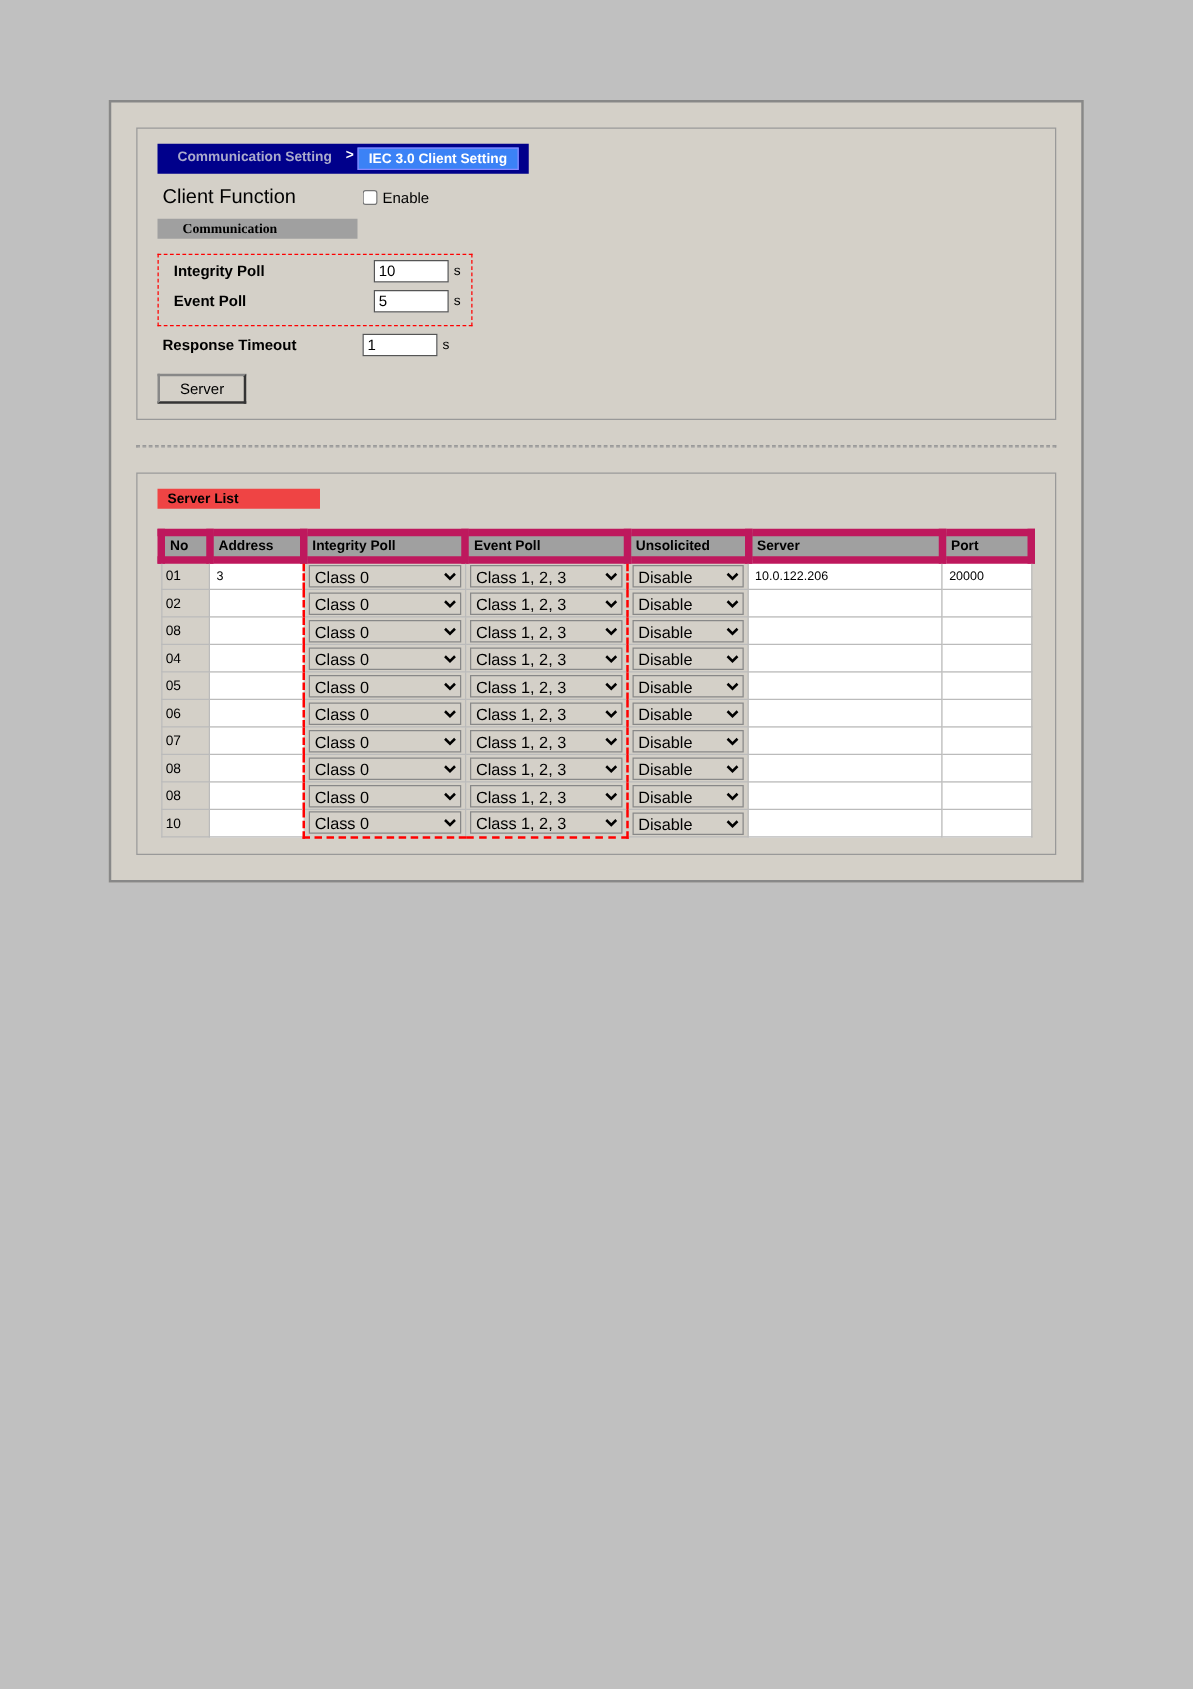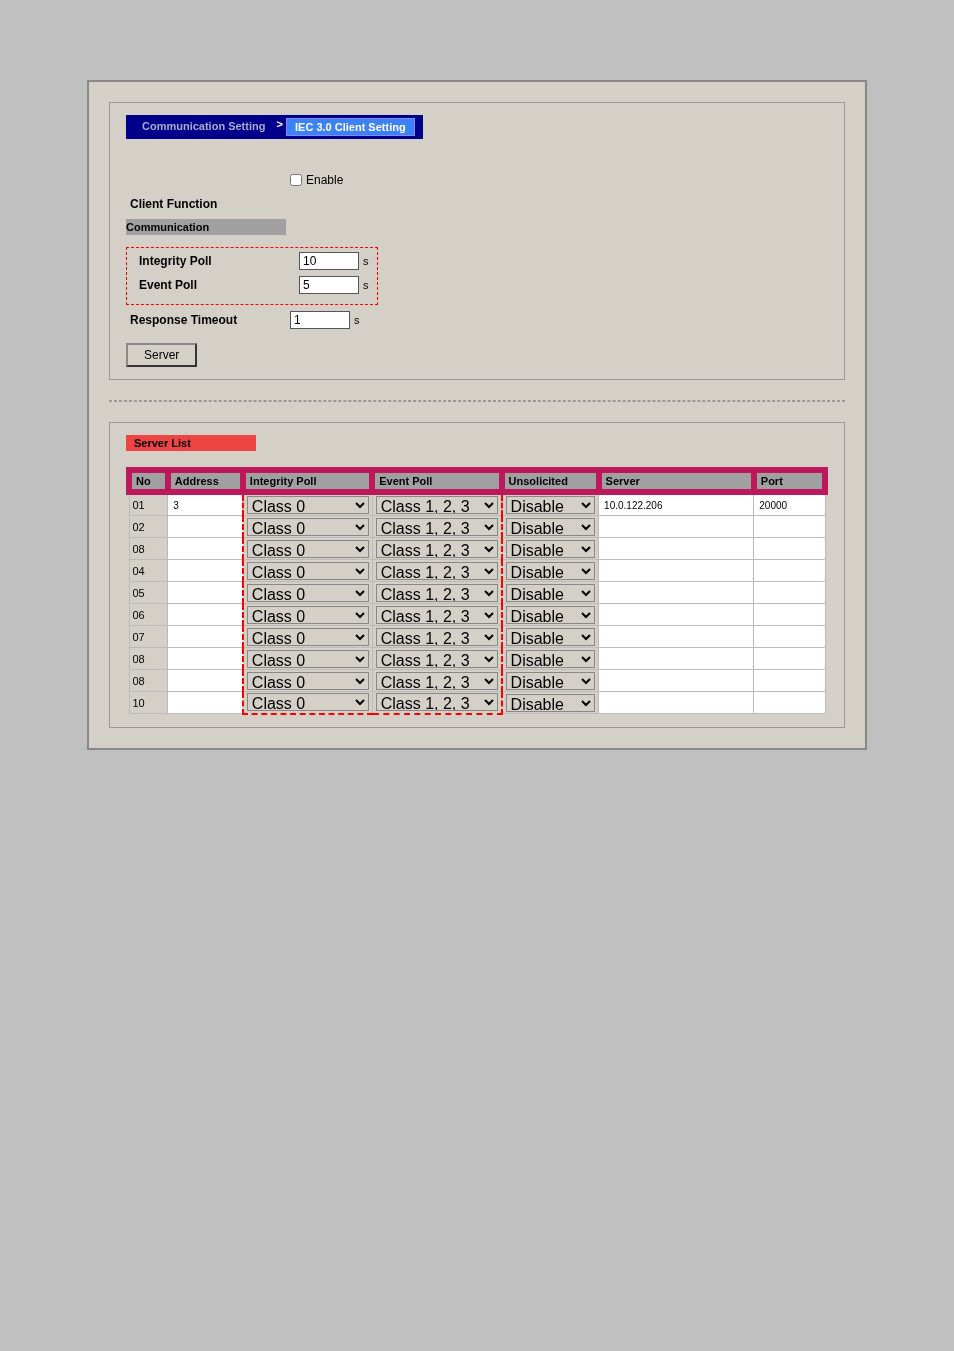--- a/index.html
+++ b/index.html
@@ -43,24 +43,25 @@
       background: #3b82f6;
       padding: 2px 8px;
       color: white;
       border: 1px solid #8888ff;
     }
     .section-label {
       background: #a0a0a0;
       color: #000;
       font-size: 11px;
       font-weight: bold;
-      padding: 2px 0;
+      padding: 2px 20px;
       margin-bottom: 6px;
       display: inline-block;
       min-width: 160px;
+      font-family: Liberation Serif, serif;
     }
     .form-row {
       display: flex;
       align-items: center;
       margin-bottom: 6px;
       padding-left: 4px;
     }
     .form-label {
       width: 160px;
       font-size: 12px;
@@ -82,23 +83,22 @@
       font-size: 11px;
     }
     .enable-row {
       display: flex;
       align-items: center;
       margin-bottom: 8px;
       padding-left: 4px;
     }
     .enable-label {
       width: 160px;
-      font-size: 12px;
-      font-weight: bold;
-      margin-top: 48px;
+      font-size: 16px;
+      font-weight: normal;
     }
     .checkbox-wrap {
       display: flex;
       align-items: center;
       gap: 4px;
     }
     .checkbox-wrap input[type=checkbox] {
       width: 12px;
       height: 12px;
     }
@@ -142,21 +142,21 @@
     .server-table td {
       border: 1px solid #bbb;
       padding: 1px 3px;
       background: #d4d0c8;
       height: 22px;
     }
     .server-table td.white-bg {
       background: white;
     }
     .server-table select {
-      font-size: 16px;
+      font-size: 13px;
       width: 100%;
       background: #d4d0c8;
       border: 1px solid #888;
       padding: 0;
       height: 18px;
     }
     .server-table input[type=text] {
       font-size: 10px;
       width: 100%;
       background: white;

